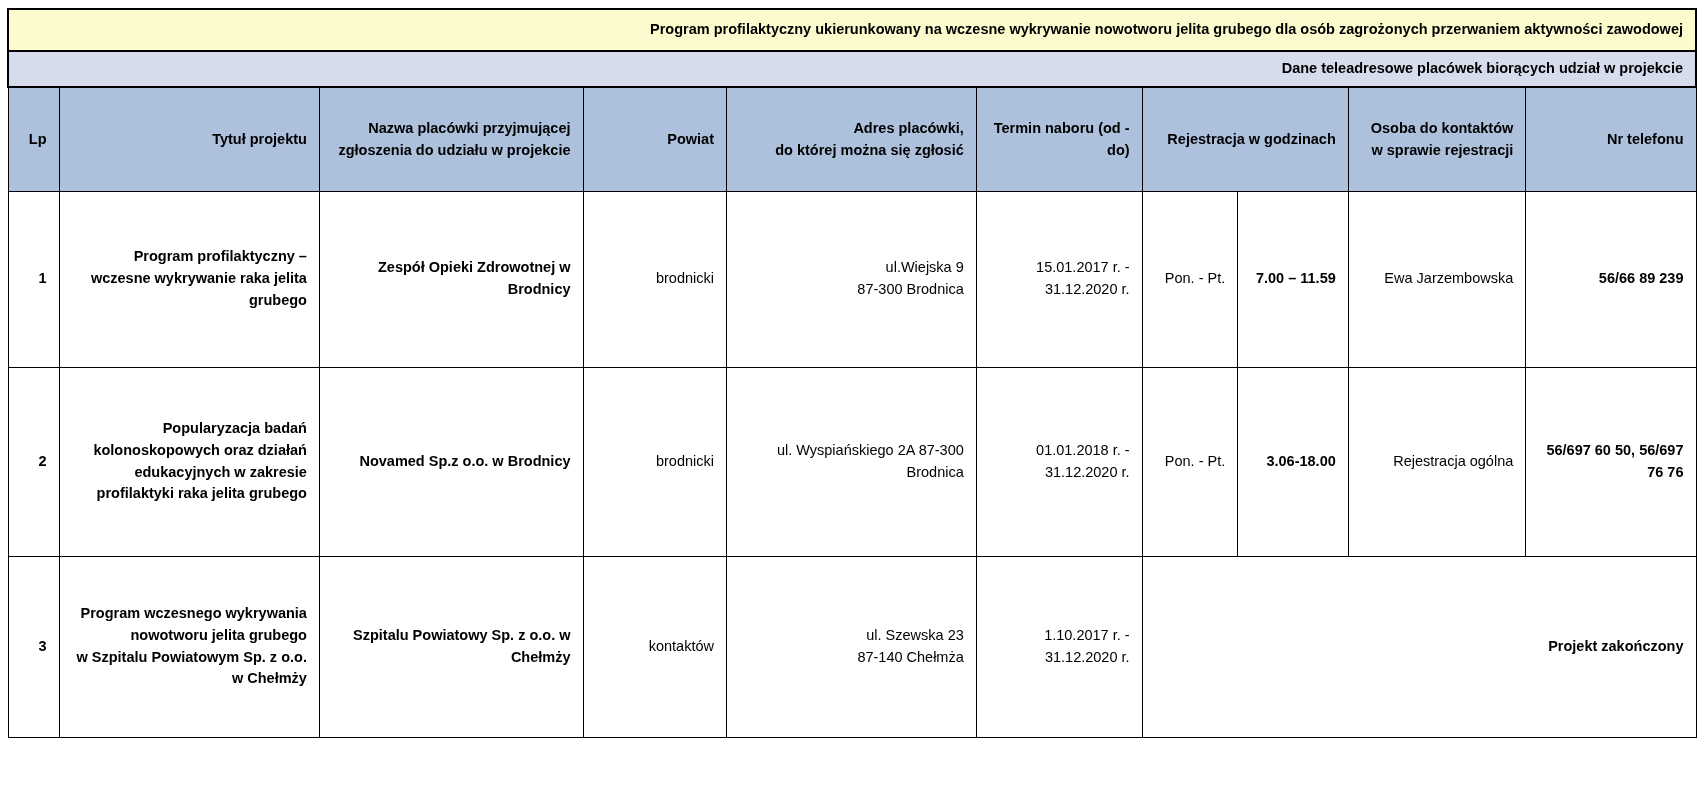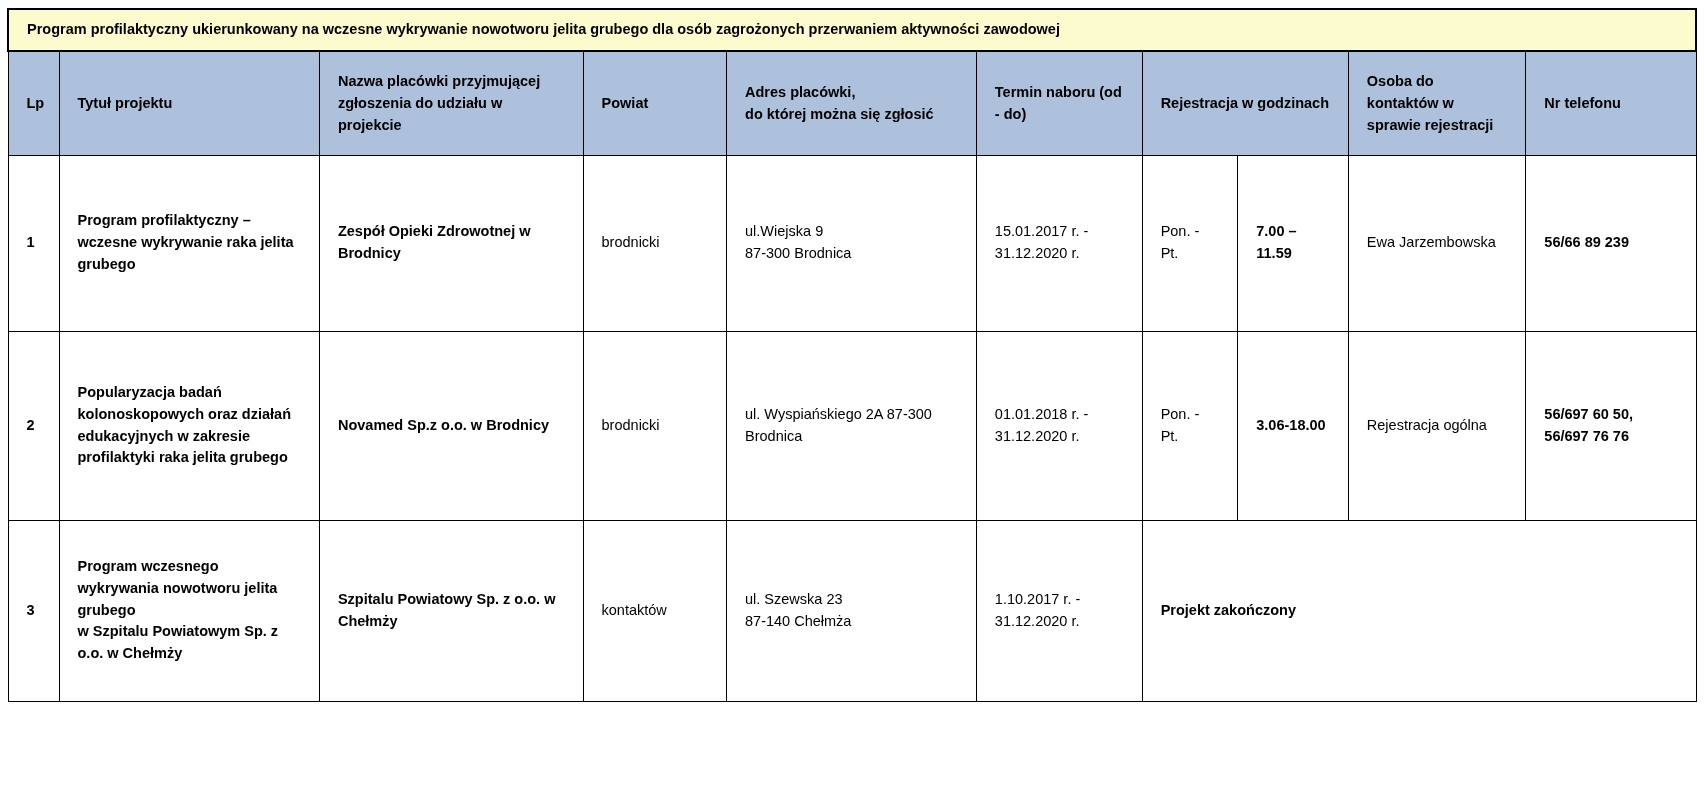--- a/index.html
+++ b/index.html
@@ -26,22 +26,22 @@
     border-collapse: collapse;
     table-layout: fixed;
     width: 1690px;
     margin-left: 7px;
     margin-top: 8px;
   }
 
   table.grid td {
     border: 1px solid #000000;
     vertical-align: middle;
-    text-align: left;
-    padding: 3px 18px;
+    text-align: right;
+    padding: 3px 12px;
     box-sizing: border-box;
     font-size: 14.5px;
     line-height: 1.5;
   }
 
   
   .banner-title {
     background: #fbfbce;
     font-weight: bold;
     font-size: 15.5px;
@@ -106,20 +106,23 @@
       <col style="width:167px">
       <col style="width:160px">
     </colgroup>
 
     <tbody>
 
       <tr>
         <td class="banner-title" colspan="10">Program profilaktyczny ukierunkowany na wczesne wykrywanie nowotworu jelita grubego dla osób zagrożonych przerwaniem aktywności zawodowej</td>
       </tr>
 
+      <tr>
+        <td class="banner-sub" colspan="10">Dane teleadresowe placówek biorących udział w projekcie</td>
+      </tr>
 
       <tr class="header-row">
         <td>Lp</td>
         <td>Tytuł projektu</td>
         <td>Nazwa placówki przyjmującej zgłoszenia do udziału w projekcie</td>
         <td>Powiat</td>
         <td style="white-space:pre-line">Adres placówki,
 do której można się zgłosić</td>
         <td>Termin naboru   (od - do)</td>
         <td colspan="2">Rejestracja w godzinach</td>

